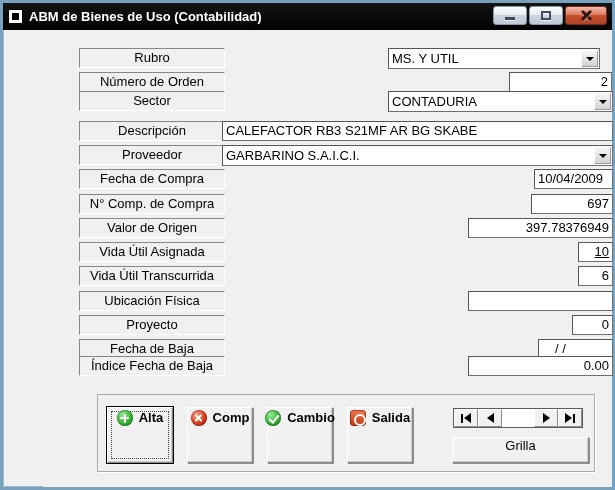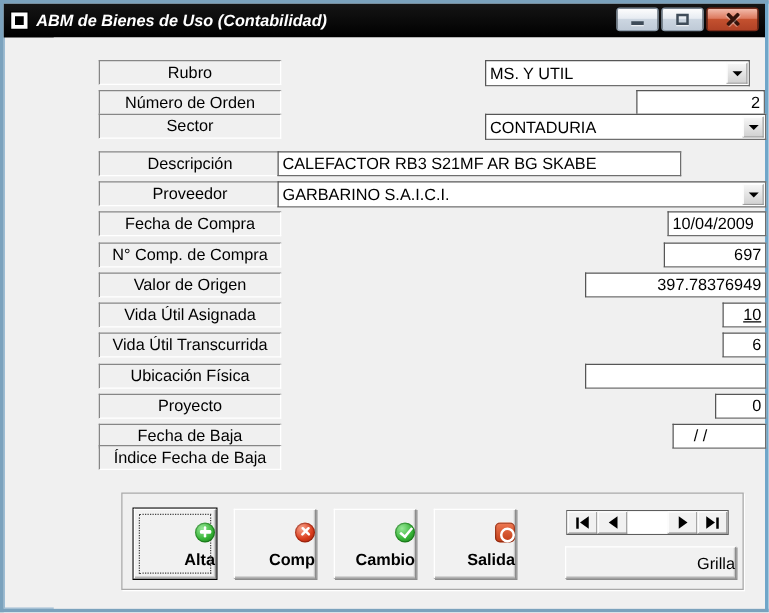--- a/index.html
+++ b/index.html
@@ -7,21 +7,21 @@
   body{font-family:"Liberation Sans",sans-serif;font-size:13px;color:#000;}
 
   .window{position:relative;width:615px;height:490px;
     border:3px solid #7ba2bd;border-right-color:#6fa6c9;background:#f0f0f0;
     box-shadow:inset 0 0 0 1px #9dbcd3;}
   .titlebar{position:absolute;left:0;top:0;right:0;height:27px;
     background:linear-gradient(#151515,#000000);display:flex;align-items:center;
     padding-left:6px;color:#fff;}
   .app-icon{width:13px;height:13px;background:#000;border:3px solid #fff;
     box-shadow:0 0 0 1px #000;margin-right:7px;flex:0 0 auto;}
-  .title-text{font-weight:bold;font-size:13px;white-space:nowrap;font-style:italic;}
+  .title-text{font-weight:bold;font-size:13px;white-space:nowrap;}
   .capbtns{position:absolute;right:5px;top:3px;display:flex;gap:2px;}
   .cap{height:19px;border-radius:3px;border:1px solid #8a99a8;
     background:linear-gradient(#fdfdfd 0%,#e7ecf2 45%,#ccd6e1 50%,#bfcad7 100%);
     display:flex;align-items:center;justify-content:center;cursor:default;}
   .cap.min,.cap.res{width:34px;}
   .cap.cls{width:42px;border-color:#7e2b18;
     background:linear-gradient(#f2bcac 0%,#dd7a5f 45%,#c4512f 50%,#b04226 100%);}
   .glyph-min{width:10px;height:3px;background:#3f4c59;margin-top:6px;box-shadow:0 1px 0 rgba(255,255,255,.65);}
   .glyph-res{width:10px;height:9px;border:2px solid #3f4c59;box-shadow:0 1px 0 rgba(255,255,255,.65);}
   .glyph-x{position:relative;width:13px;height:13px;}
@@ -51,21 +51,21 @@
     display:flex;align-items:center;justify-content:center;}
   .dd-arrow{width:0;height:0;border-left:4px solid transparent;
     border-right:4px solid transparent;border-top:4px solid #000;}
 
   .bottom-frame{position:absolute;left:54px;top:364px;width:498px;height:78px;
     border:1px solid #a9a9a9;box-shadow:1px 1px 0 #ffffff;}
 
   .btn{background:#f1f1f1;border:1px solid #8c8c8c;
     border-top-color:#ffffff;border-left-color:#ffffff;
     box-shadow:inset -1px -1px 0 #c9c9c9, 1px 1px 0 #8c8c8c;
-    display:flex;flex-direction:column;align-items:flex-end;justify-content:center;}
+    display:flex;align-items:flex-start;justify-content:center;}
   .action-btn{position:absolute;top:377px;width:66px;height:56px;gap:6px;padding-top:2px;}
   .action-btn .lab{font-weight:bold;}
   .action-btn.focused{box-shadow:0 0 0 1px #000, inset -1px -1px 0 #c9c9c9;}
   .focus-rect{position:absolute;inset:3px;border:1px dotted #444;pointer-events:none;}
 
   .ic{position:relative;width:16px;height:16px;flex:0 0 auto;}
   .plus-circle-icon,.check-circle-icon{border-radius:50%;
     background:radial-gradient(circle at 35% 30%,#97e897 0%,#37b337 55%,#117011 100%);
     box-shadow:inset 0 0 0 1px rgba(0,60,0,.35);}
   .cross-circle-icon{border-radius:50%;
@@ -137,21 +137,21 @@
           <div class="lbl3d">Sector</div>
           <div class="combo" style="left: 345px; width: 225px;">
             <span class="combo-text">CONTADURIA</span>
             <span class="dd-btn">
               <span class="dd-arrow"></span>
             </span>
           </div>
         </div>
         <div class="row" style="top: 91px;">
           <div class="lbl3d">Descripción</div>
-          <div class="tb" style="left: 179px; width: 323px;">CALEFACTOR RB3 S21MF AR BG SKABE</div>
+          <div class="tb" style="left: 179px; width: 391px;">CALEFACTOR RB3 S21MF AR BG SKABE</div>
         </div>
         <div class="row" style="top: 115px;">
           <div class="lbl3d">Proveedor</div>
           <div class="combo" style="left: 179px; width: 391px;">
             <span class="combo-text">GARBARINO S.A.I.C.I.</span>
             <span class="dd-btn">
               <span class="dd-arrow"></span>
             </span>
           </div>
         </div>
@@ -182,20 +182,21 @@
         <div class="row" style="top: 285px;">
           <div class="lbl3d">Proyecto</div>
           <div class="tb ar" style="left: 529px; width: 41px;">0</div>
         </div>
         <div class="row" style="top: 309px;">
           <div class="lbl3d">Fecha de Baja</div>
           <div class="tb indent" style="left: 495px; width: 75px;">/ /</div>
         </div>
         <div class="row" style="top: 326px; padding-left: 45px;">
           <div class="lbl3d">Índice Fecha de Baja</div>
+          <div class="tb ar" style="left: 425px; width: 145px;">0.00</div>
         </div>
       </div>
 
     <div class="bottom-frame"></div>
     <div>
         <div class="btn action-btn focused" style="left: 64px;">
           <div class="focus-rect"></div>
           <span class="ic plus-circle-icon"></span>
           <span class="lab">Alta</span>
         </div>

